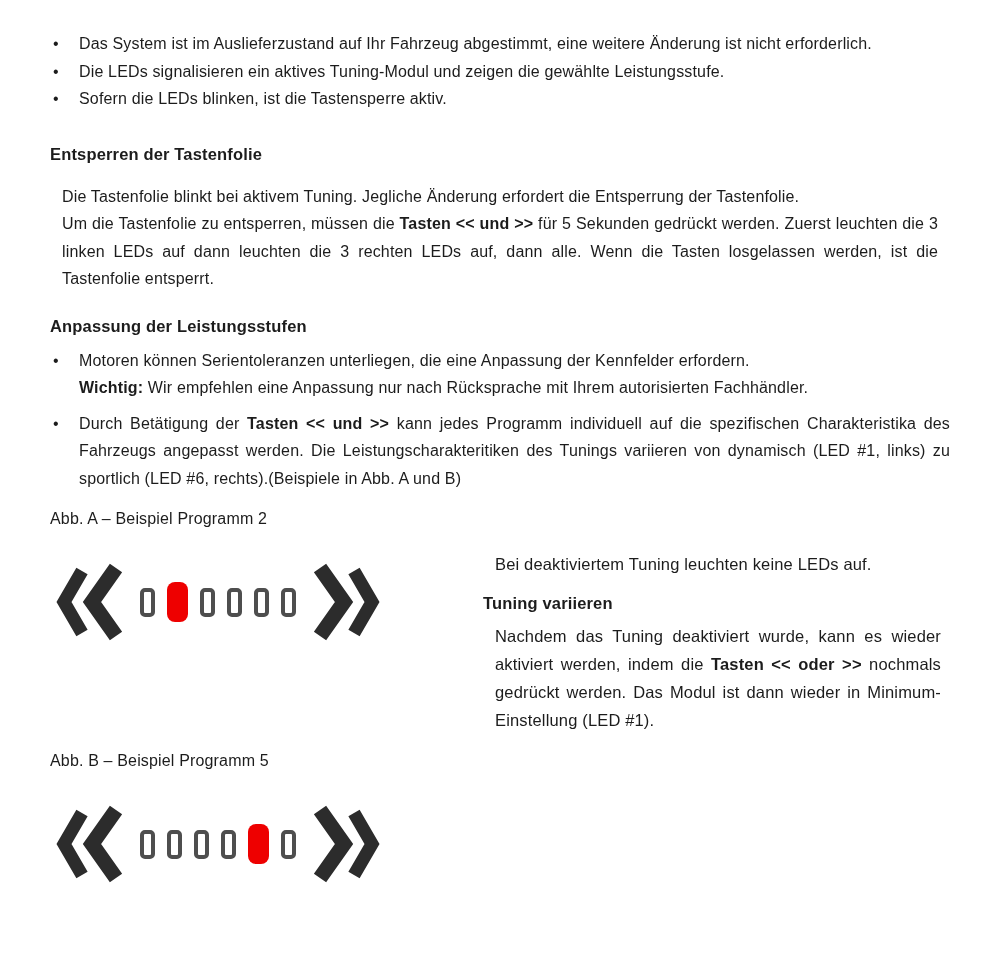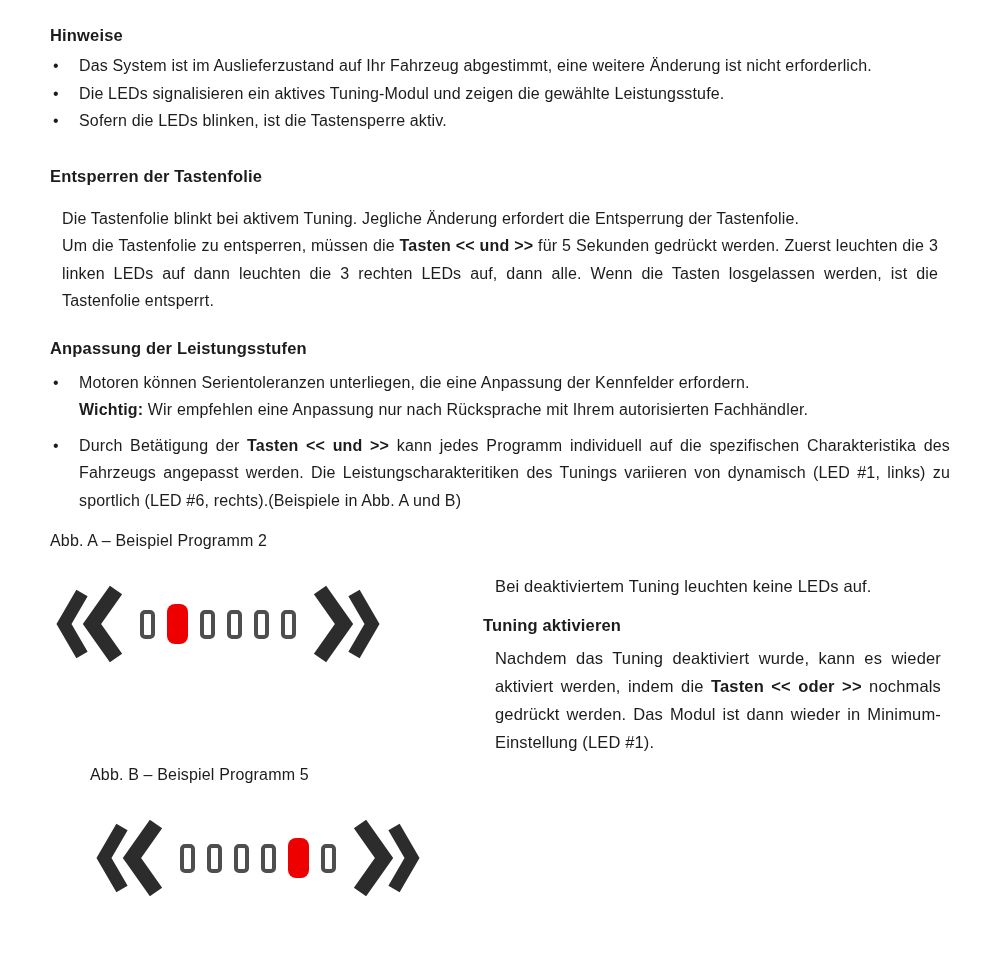--- a/index.html
+++ b/index.html
@@ -18,21 +18,21 @@
   ul.bullets li::before { content:"\2022"; position:absolute; left:3px; top:0; }
   .sec-entsperren { margin-top:30px; }
   .sec-entsperren p { margin-top:18px; }
   .sec-anpassung { margin-top:22px; }
   .sec-anpassung ul { margin-top:10px; }
   .sec-anpassung li + li { margin-top:8px; }
   b { font-weight:700; }
 
   .bottom { position:relative; margin-top:14px; height:418px; }
   .figure-a { position:absolute; left:0; top:2px; }
-  .figure-b { position:absolute; left:0; top:236px;margin-left:40px; }
+  .figure-b { position:absolute; left:0; top:244px; }
   .fig-label { font-size:16px; line-height:22px; }
   .led-display { display:flex; align-items:center; gap:14px; height:80px; margin:32px 0 0 6px; }
   .chev { display:block; }
   .chev polyline { fill:none; stroke:var(--chevron, #2c2c2c); }
   .chev.right { transform:scaleX(-1); }
   .leds { display:flex; align-items:center; gap:12px; }
   .led {
     width:15px; height:29px; box-sizing:border-box;
     border:4px solid var(--led-outline, #4e4e4e);
     border-radius:5px; background:#ffffff;
@@ -50,21 +50,20 @@
   .col-right .h2nd { margin-top:14px; }
   .col-right .p3 { margin-top:8px; }
   .col-right .p4 { margin-top:8px; }
 </style>
 </head>
 <body>
 
 <div class="page">
 
   <section>
-    <h3 class="doc-h">Hinweise</h3>
     <ul class="bullets">
       <li class="just"><span>Das System ist im Auslieferzustand auf Ihr Fahrzeug abgestimmt, eine weitere Änderung ist nicht erforderlich.</span></li>
       <li><span>Die LEDs signalisieren ein aktives Tuning-Modul und zeigen die gewählte Leistungsstufe.</span></li>
       <li><span>Sofern die LEDs blinken, ist die Tastensperre aktiv.</span></li>
     </ul>
   </section>
 
   <section class="sec-entsperren">
     <h3 class="doc-h">Entsperren der Tastenfolie</h3>
     <p class="just"><span>Die Tastenfolie blinkt bei aktivem Tuning. Jegliche Änderung erfordert die Entsperrung der Tastenfolie.</span><br>
@@ -121,18 +120,18 @@
           </div>
         <svg class="chev right" width="70" height="78" viewBox="0 0 70 78">
           <polyline points="26,8 8,39 26,70" stroke-width="13"></polyline>
           <polyline points="60,5 36,39 60,73" stroke-width="15"></polyline>
         </svg>
       </div>
     </div>
 
     <div class="col-right">
       <p class="p2">Bei deaktiviertem Tuning leuchten keine LEDs auf.</p>
-      <h4 class="h2nd">Tuning aktivieren</h4>
+      <h4 class="h2nd">Tuning variieren</h4>
       <p class="just p3"><span>Nachdem das Tuning deaktiviert wurde, kann es wieder aktiviert werden, indem die </span><b>Tasten &lt;&lt; oder &gt;&gt;</b><span> nochmals gedrückt werden. Das Modul ist dann wieder in Minimum-Einstellung (LED #1).</span></p>
     </div>
 
   </div>
 </div>
 
 </body></html>

